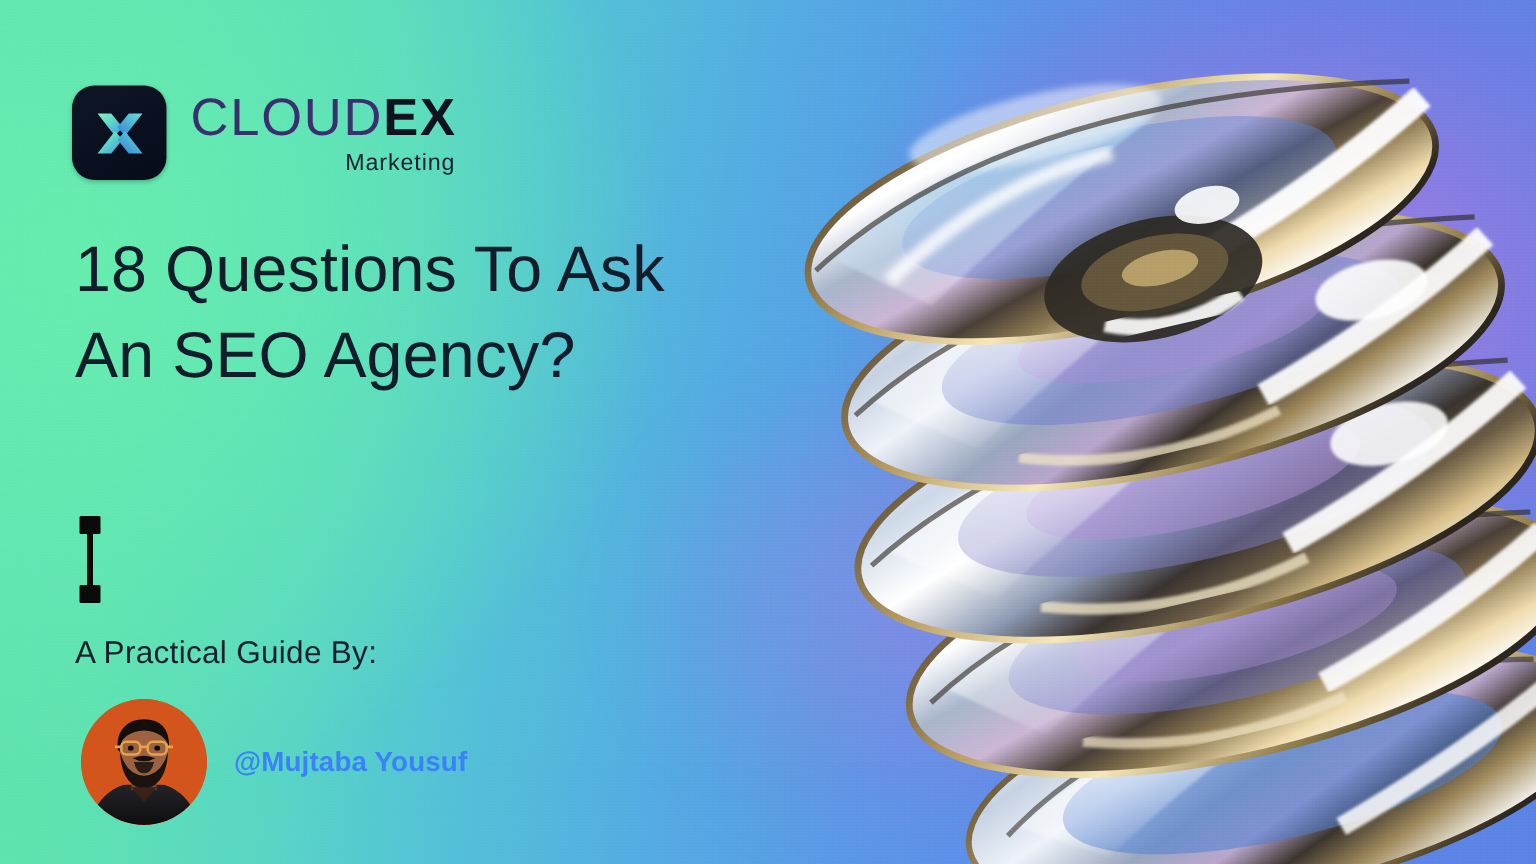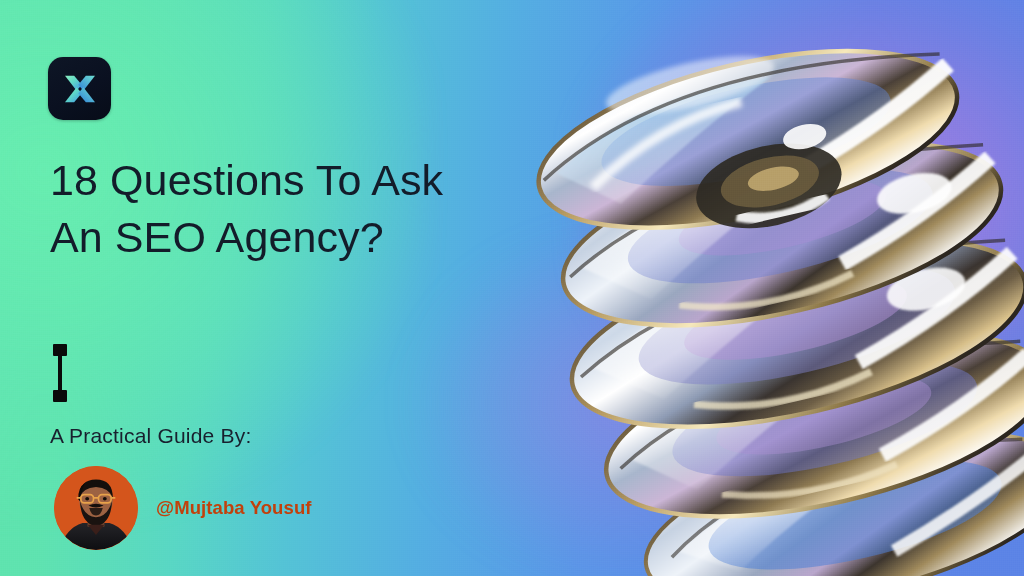--- a/index.html
+++ b/index.html
@@ -201,21 +201,21 @@
     height: 84px;
     border-radius: 50%;
     overflow: hidden;
     flex: none;
     background: #d4551c;
   }
   .avatar svg { width: 100%; height: 100%; display: block; }
   .handle {
     font-size: 18.5px;
     font-weight: 700;
-    color: #c2410c;
+    color: #3b82f6;
     letter-spacing: 0.1px;
     white-space: nowrap;
   }
 </style>
 </head>
 <body>
 
 <div id="banner">
 
   <div class="bg-base"></div>
@@ -366,20 +366,26 @@
               <stop offset="0%" stop-color="#6ee0d2"></stop>
               <stop offset="100%" stop-color="#2f7fd8"></stop>
             </linearGradient>
           </defs>
           <path d="M6 8 h11 l9 11 -6 7 -14 -18 z" fill="url(#xg)"></path>
           <path d="M42 8 h-11 l-9 11 6 7 14 -18 z" fill="url(#xg2)"></path>
           <path d="M6 40 h11 l9 -11 -6 -7 -14 18 z" fill="url(#xg)"></path>
           <path d="M42 40 h-11 l-9 -11 6 -7 14 18 z" fill="url(#xg2)"></path>
         </svg>
       </div>
+      <div class="wordmark">
+        <div class="wm-main">
+          <span class="wm-cloud">CLOUD</span><span class="wm-ex">EX</span>
+        </div>
+        <div class="wm-sub">Marketing</div>
+      </div>
     </div>
 
     <div class="headline">18 Questions To Ask An SEO Agency?</div>
 
   </div>
 
   <div class="ibeam">
     <div class="cap top"></div>
     <div class="stem"></div>
     <div class="cap bottom"></div>

